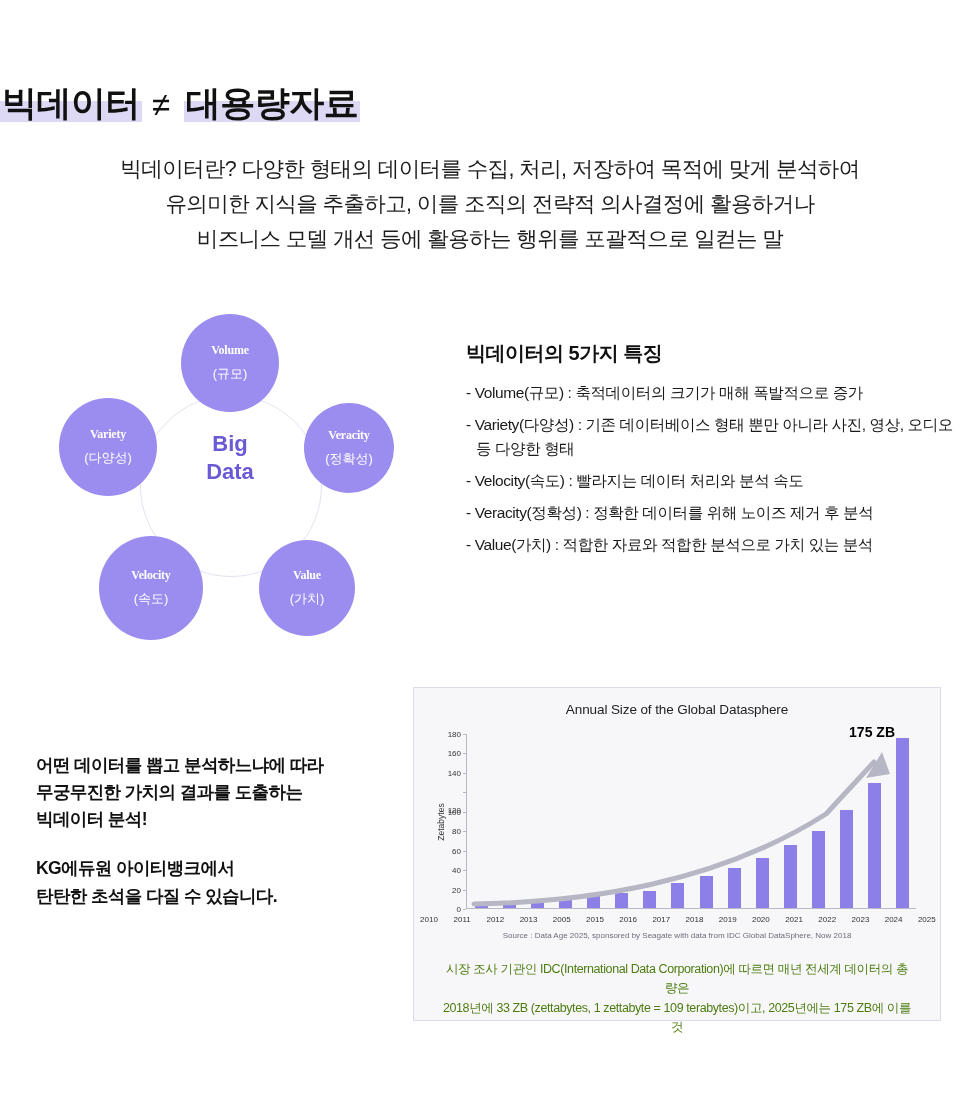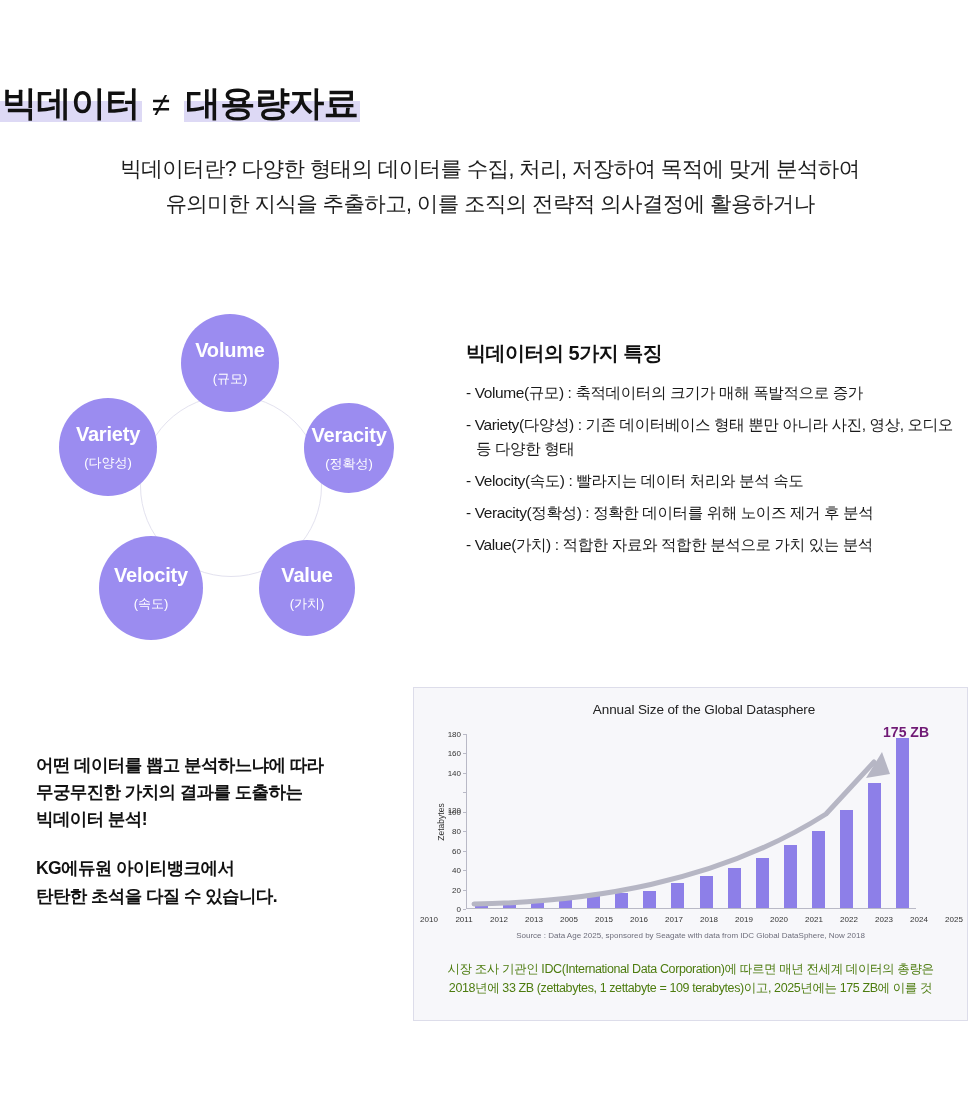--- a/index.html
+++ b/index.html
@@ -73,21 +73,21 @@
     border-radius: 50%;
     background: #9b8cf0;
     color: #ffffff;
     display: flex;
     flex-direction: column;
     align-items: center;
     justify-content: center;
     text-align: center;
     line-height: 1.25;
   }
-  .bubble .b-en { font-size: 20px; font-weight: bold; letter-spacing: -0.2px;}
+  .bubble .b-en { font-size: 12px; font-weight: bold; letter-spacing: -0.2px; font-family: Liberation Serif, serif;}
   .bubble .b-ko { font-size: 13px; font-weight: normal; margin-top: 8px;}
   .b-volume  { width: 98px; height: 98px; left: 163px; top: 14px; }
   .b-veracity{ width: 90px; height: 90px; left: 286px; top: 103px; }
   .b-value   { width: 96px; height: 96px; left: 241px; top: 240px; }
   .b-velocity{ width: 104px; height: 104px; left: 81px;  top: 236px; }
   .b-variety { width: 98px; height: 98px; left: 41px;  top: 98px; }
 
   .center-label {
     position: absolute;
     left: 156px;
@@ -145,21 +145,20 @@
 
   
   .panel {
     position: absolute;
     left: 413px;
     top: 687px;
     width: 526px;
     height: 332px;
     background: #f7f7fa;
     border: 1px solid #ddddea;
-    padding-left: 27px;
   }
   .chart-title {
     text-align: center;
     font-size: 13.5px;
     color: #222222;
     padding-top: 14px;
     letter-spacing: -0.1px;
   }
   .plot {
     position: absolute;
@@ -239,25 +238,25 @@
   .arrow-svg {
     position: absolute;
     left: 52px;
     top: 46px;
     width: 452px;
     height: 180px;
     pointer-events: none;
   }
   .peak-label {
     position: absolute;
-    right: 38px;
+    right: 45px;
     top: 36px;
     font-size: 14px;
     font-weight: bold;
-    color: #701a75;
+    color: #000000;
   }
   .source {
     position: absolute;
     left: 0; right: 0;
     top: 243px;
     text-align: center;
     font-size: 8px;
     color: #6d6d7a;
   }
   .note {
@@ -276,20 +275,21 @@
 
 <div class="title-wrap">
   <div class="title">
     <span class="hl">빅데이터</span><span class="neq">≠</span><span class="hl">대용량자료</span>
   </div>
 </div>
 
 <div class="subtitle">
   <div>빅데이터란? 다양한 형태의 데이터를 수집, 처리, 저장하여 목적에 맞게 분석하여</div>
   <div>유의미한 지식을 추출하고, 이를 조직의 전략적 의사결정에 활용하거나</div>
+  <div>비즈니스 모델 개선 등에 활용하는 행위를 포괄적으로 일컫는 말</div>
 </div>
 
 <div class="diagram">
   <div class="ring"></div>
 
   <div class="bubble b-volume">
     <span class="b-en">Volume</span>
     <span class="b-ko">(규모)</span>
   </div>
 
@@ -306,20 +306,24 @@
   <div class="bubble b-velocity">
     <span class="b-en">Velocity</span>
     <span class="b-ko">(속도)</span>
   </div>
 
   <div class="bubble b-variety">
     <span class="b-en">Variety</span>
     <span class="b-ko">(다양성)</span>
   </div>
 
+  <div class="center-label">
+    <div>Big</div>
+    <div>Data</div>
+  </div>
 </div>
 
 <div class="features">
   <h3>빅데이터의 5가지 특징</h3>
   <ul>
     <li>- Volume(규모) : 축적데이터의 크기가 매해 폭발적으로 증가</li>
     <li>- Variety(다양성) : 기존 데이터베이스 형태 뿐만 아니라 사진, 영상, 오디오 등 다양한 형태</li>
     <li>- Velocity(속도) : 빨라지는 데이터 처리와 분석 속도</li>
     <li>- Veracity(정확성) : 정확한 데이터를 위해 노이즈 제거 후 분석</li>
     <li>- Value(가치) : 적합한 자료와 적합한 분석으로 가치 있는 분석</li>

